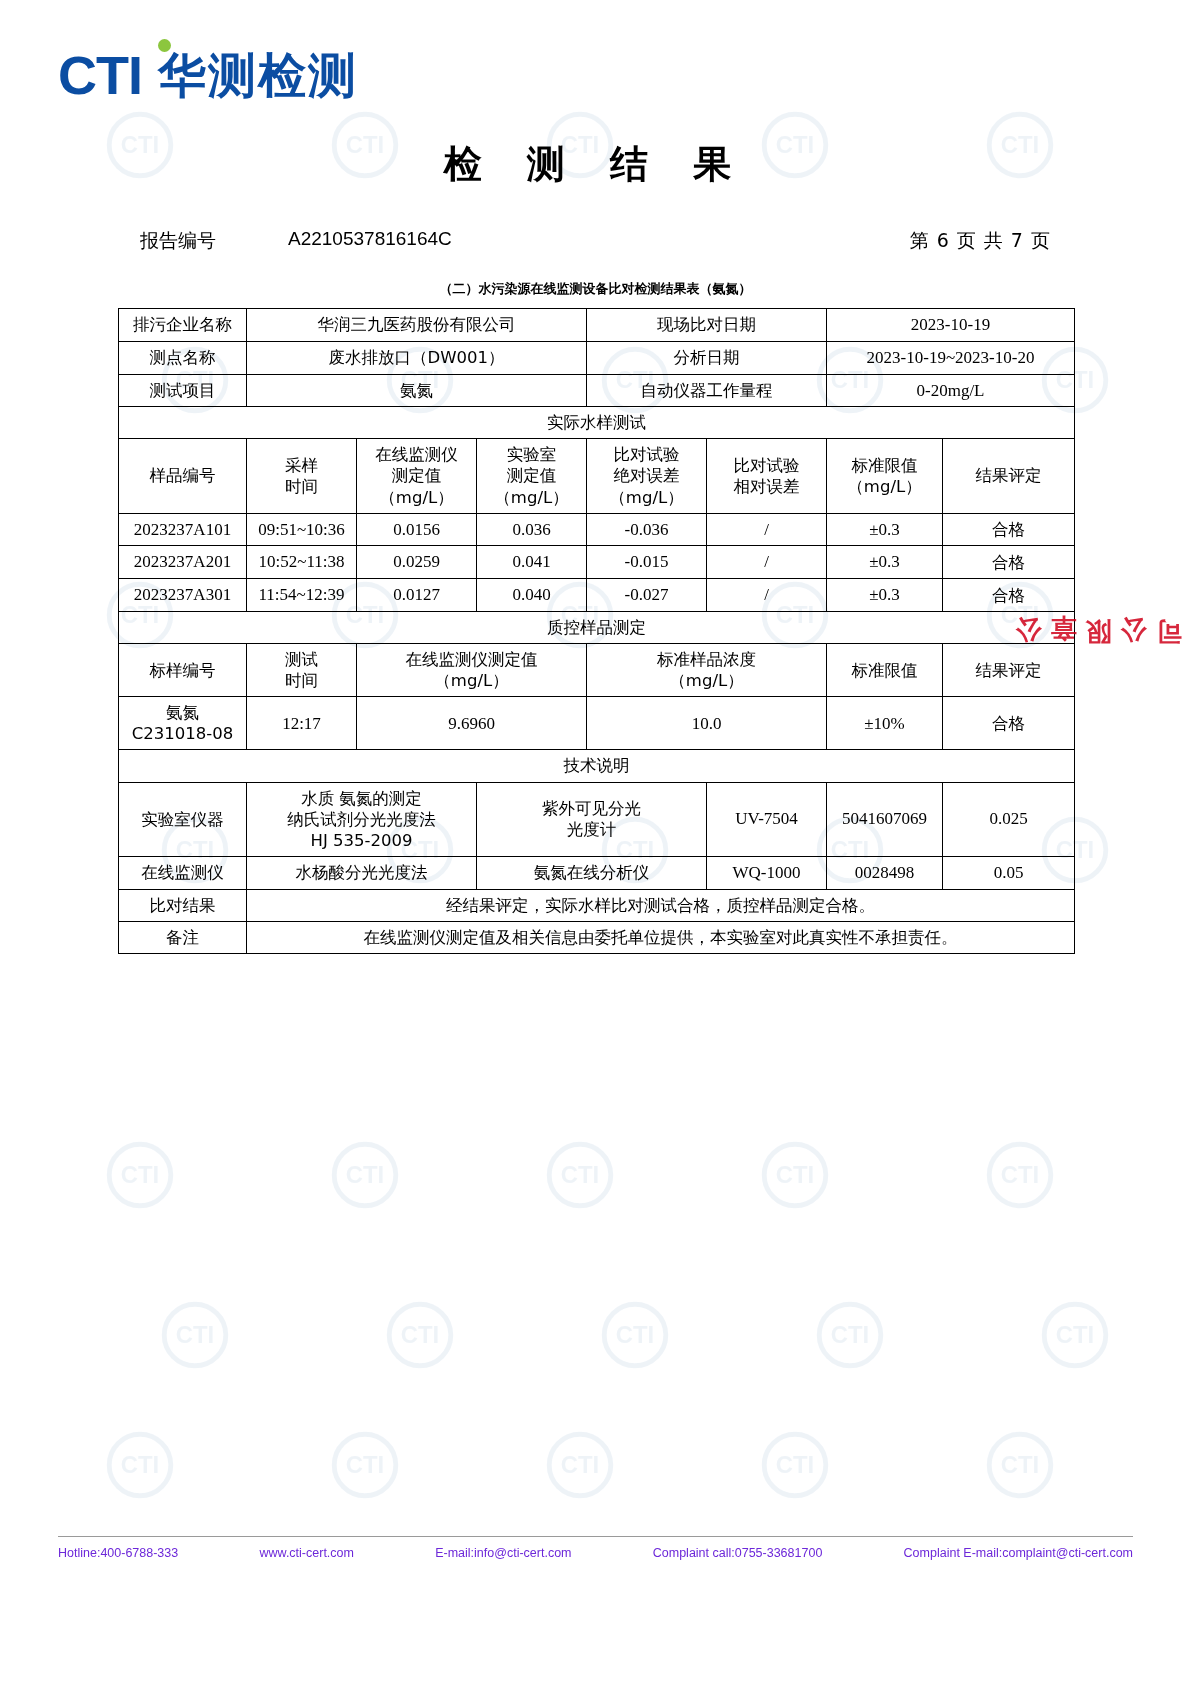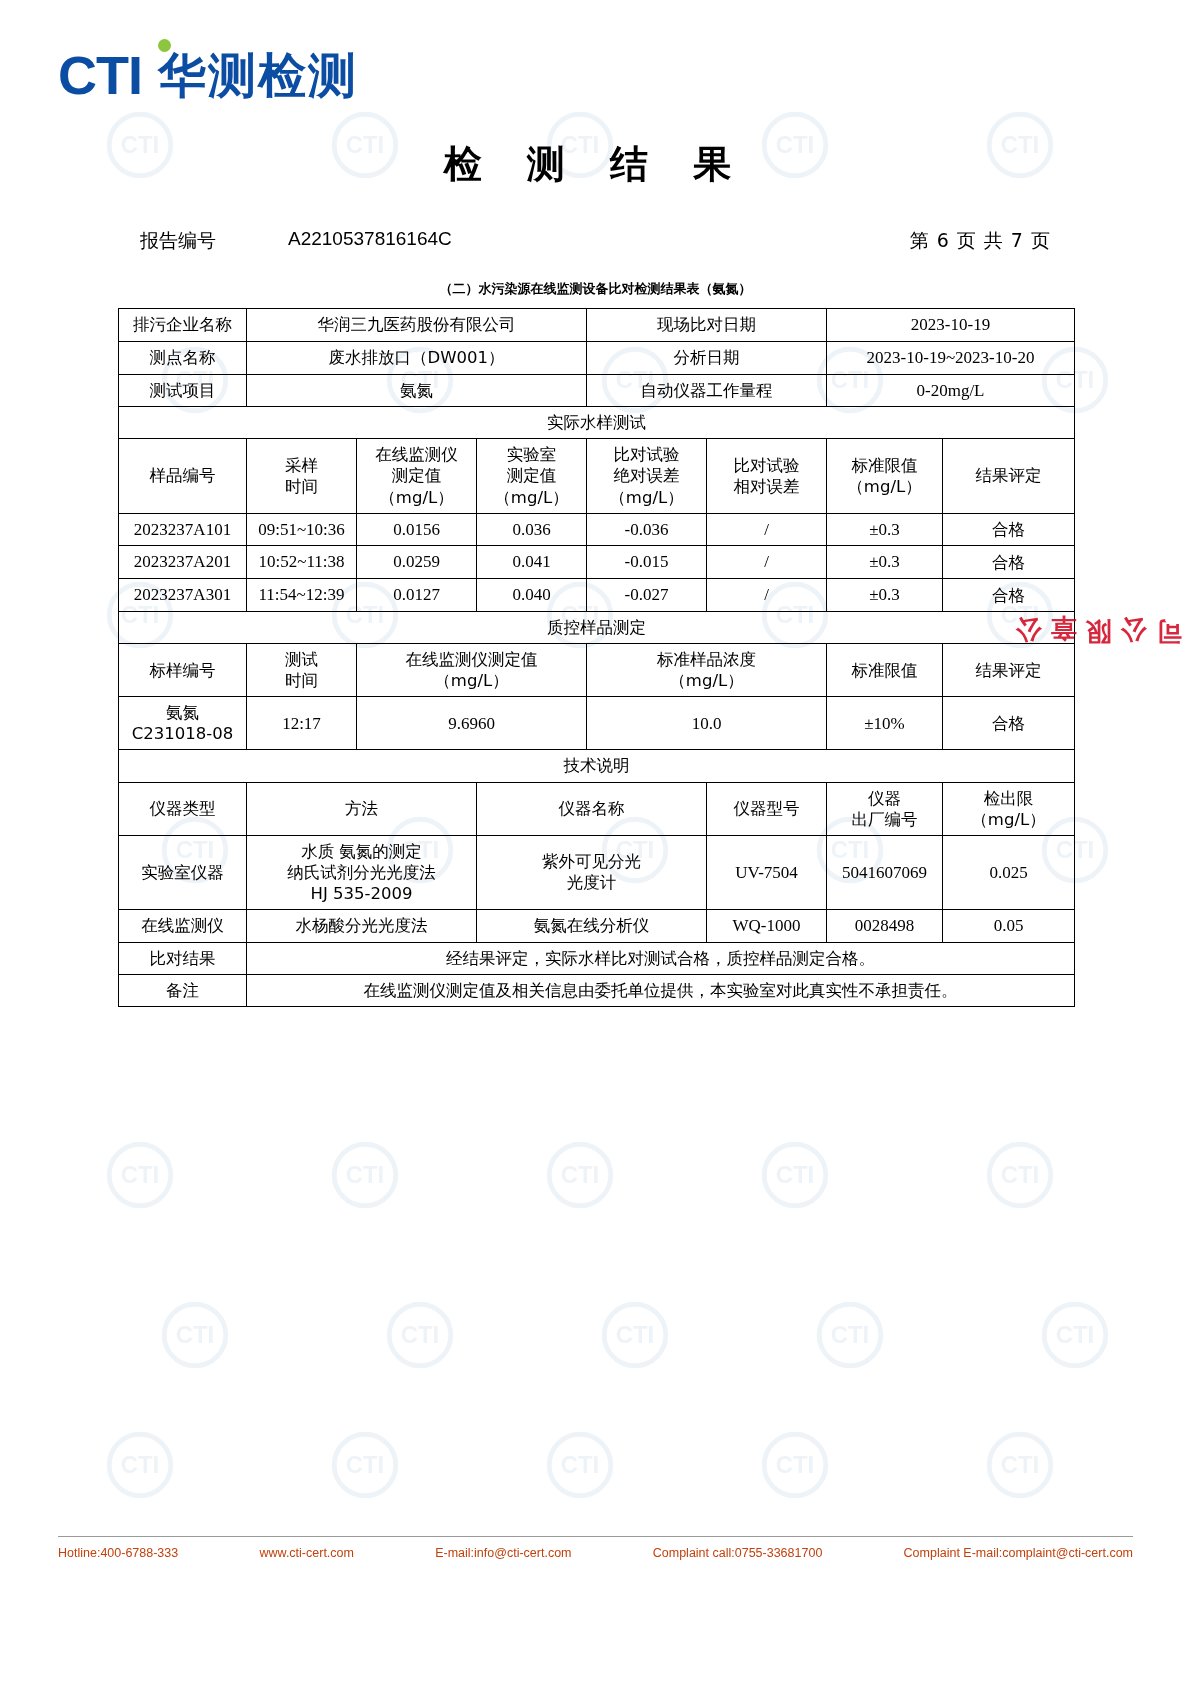--- a/index.html
+++ b/index.html
@@ -183,21 +183,21 @@
   }
   .footer {
     position: absolute;
     left: 58px;
     top: 1546px;
     width: 1075px;
     display: flex;
     justify-content: space-between;
     font-family: "Liberation Sans", sans-serif;
     font-size: 12.5px;
-    color: #c2410c;
+    color: #6d28d9;
   }
   .footer span { white-space: nowrap; }
 </style>
 </head>
 <body>
 
 <div class="watermarks" id="wm-layer">
     <div class="wm" style="left: 105px; top: 110px;">
       <svg viewBox="0 0 100 100">
         <circle cx="50" cy="50" r="44" fill="none" stroke="#c9d9e8" stroke-width="7"></circle>
@@ -521,28 +521,20 @@
         <td class="num" colspan="2">9.6960</td>
         <td class="num" colspan="2">10.0</td>
         <td class="num">±10%</td>
         <td>合格</td>
       </tr>
 
       <tr>
         <td colspan="8">技术说明</td>
       </tr>
       <tr>
-        <td class="head2">仪器类型</td>
-        <td class="head2" colspan="2">方法</td>
-        <td class="head2" colspan="2">仪器名称</td>
-        <td class="head2">仪器型号</td>
-        <td class="head2">仪器<br>出厂编号</td>
-        <td class="head2">检出限<br>（mg/L）</td>
-      </tr>
-      <tr>
         <td class="tall">实验室仪器</td>
         <td class="tall" colspan="2">水质 氨氮的测定<br>纳氏试剂分光光度法<br>HJ 535-2009</td>
         <td class="tall" colspan="2">紫外可见分光<br>光度计</td>
         <td class="num">UV-7504</td>
         <td class="num">5041607069</td>
         <td class="num">0.025</td>
       </tr>
       <tr>
         <td>在线监测仪</td>
         <td colspan="2">水杨酸分光光度法</td>

